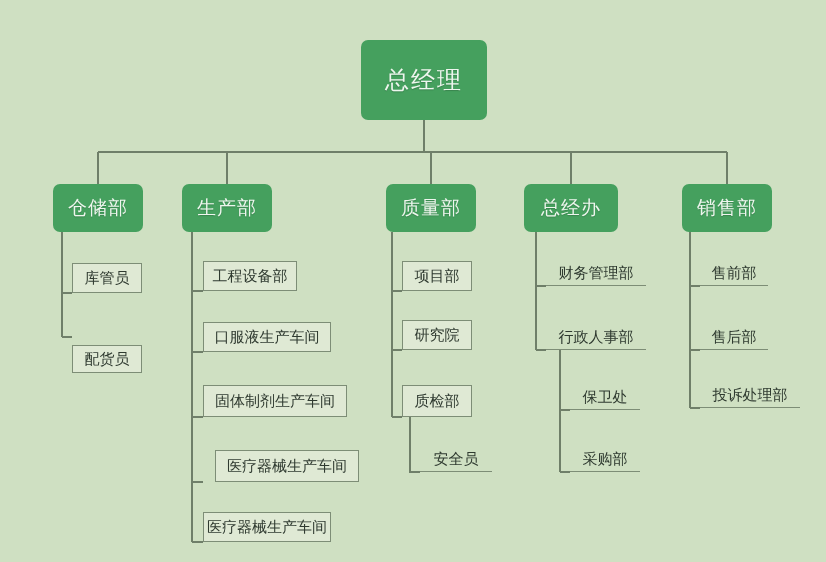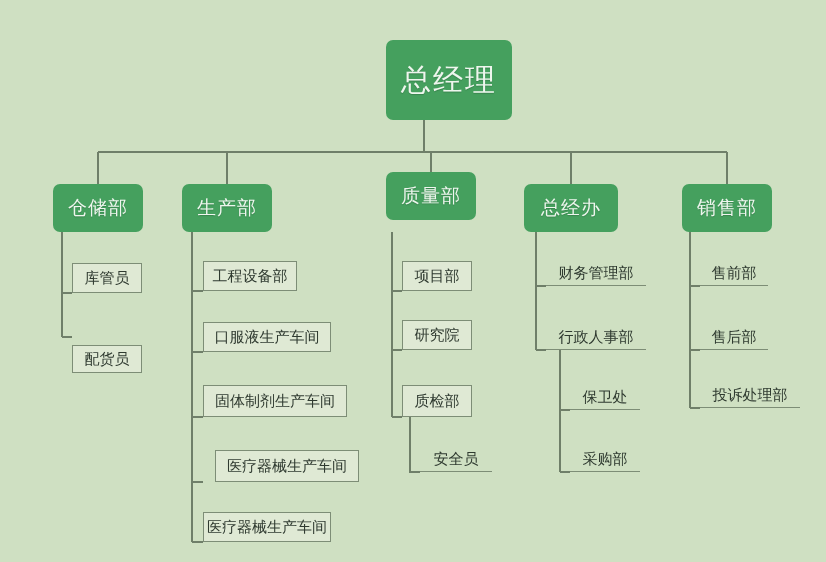--- a/index.html
+++ b/index.html
@@ -37,23 +37,22 @@
     white-space: nowrap;
   }
   
   .node.green {
     background: #45a05e;
     color: #eef6ee;
     border-radius: 7px;
     text-shadow: 0 1px 1px rgba(0,0,0,0.18);
   }
   .node.root {
-    font-size: 30px;
+    font-size: 24px;
     letter-spacing: 2px;
-    margin-left: 25px;
   }
   .node.dept {
     font-size: 19px;
     letter-spacing: 1px;
   }
   
   .node.boxed {
     background: #dfe9d4;
     border: 1px solid #7d8d76;
     color: #2f3a30;
@@ -117,21 +116,21 @@
       <path d="M690,286 L700,286"></path>
       <path d="M690,350 L700,350"></path>
       <path d="M690,408 L700,408"></path>
     </g>
   </svg>
 
   <div class="node green root" style="left:361px;top:40px;width:126px;height:80px;">总经理</div>
 
   <div class="node green dept" style="left:182px;top:184px;width:90px;height:48px;">生产部</div>
   <div class="node green dept" style="left:53px;top:184px;width:90px;height:48px;">仓储部</div>
-  <div class="node green dept" style="left:386px;top:172px;width:90px;height:48px;">质量部</div>
+  <div class="node green dept" style="left:386px;top:184px;width:90px;height:48px;">质量部</div>
   <div class="node green dept" style="left:524px;top:184px;width:94px;height:48px;">总经办</div>
   <div class="node green dept" style="left:682px;top:184px;width:90px;height:48px;">销售部</div>
 
   <div class="node boxed" style="left:72px;top:263px;width:70px;height:30px;font-family:Liberation Mono, monospace;">库管员</div>
   <div class="node boxed" style="left:72px;top:322px;width:70px;height:28px;margin-top:23px;">配货员</div>
 
   <div class="node boxed" style="left:203px;top:261px;width:94px;height:30px;">工程设备部</div>
   <div class="node boxed" style="left:203px;top:322px;width:128px;height:30px;">口服液生产车间</div>
   <div class="node boxed" style="left:203px;top:385px;width:144px;height:32px;">固体制剂生产车间</div>
   <div class="node boxed" style="left:203px;top:450px;width:144px;height:32px;margin-left:12px;">医疗器械生产车间</div>

